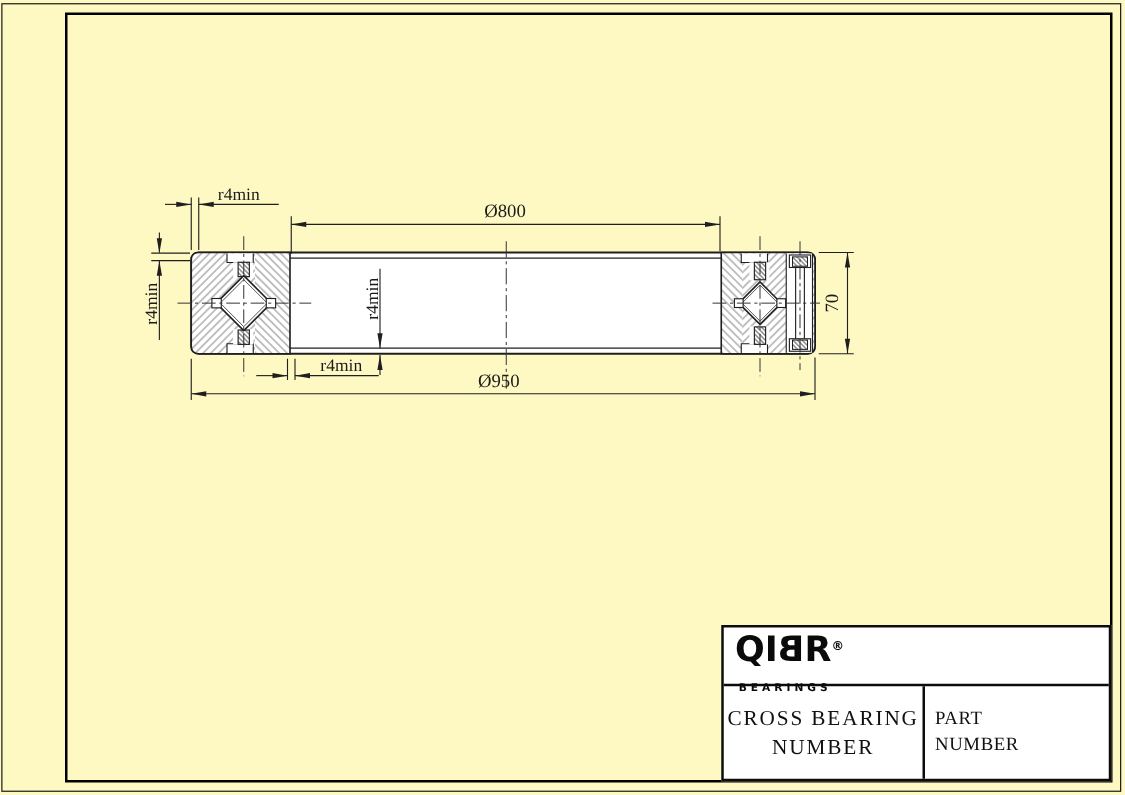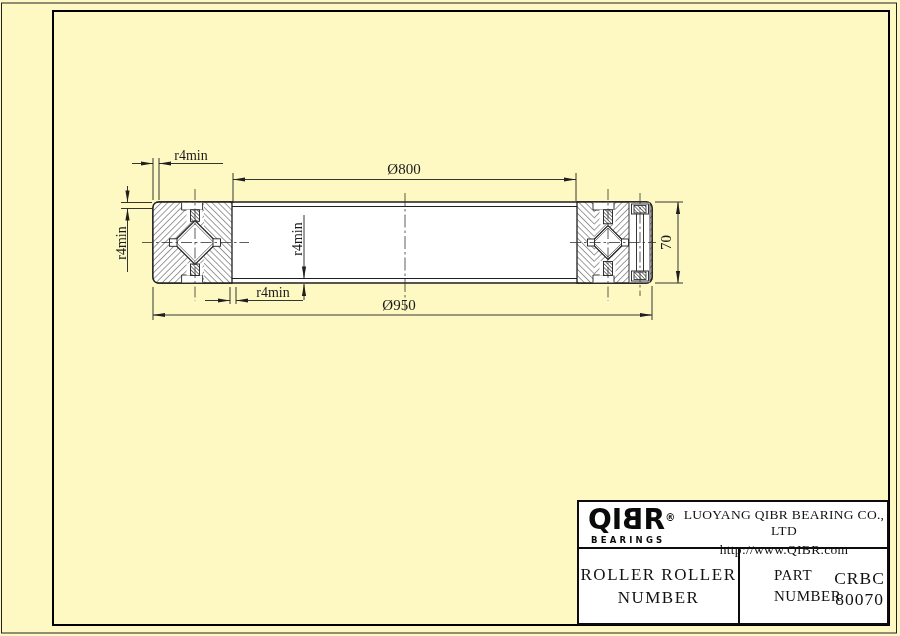--- a/index.html
+++ b/index.html
@@ -14,29 +14,29 @@
   .title-block{position:absolute;left:577px;top:500px;width:312px;height:125px;
                border:2px solid #0c0c0c;box-sizing:border-box;background:#fff;}
   .tb-row1{display:flex;height:47px;border-bottom:2px solid #0c0c0c;box-sizing:border-box;}
   .tb-logo{width:102px;padding:4px 0 0 9px;box-sizing:border-box;}
   .tb-logo-word{font-family:"DejaVu Sans",sans-serif;font-weight:900;font-size:28px;
                 line-height:28px;letter-spacing:0px;color:#0a0a0a;white-space:nowrap;}
   .flipB{display:inline-block;transform:scaleX(-1);}
   .tb-reg{font-family:"DejaVu Sans",sans-serif;font-size:10px;font-weight:700;
           vertical-align:top;position:relative;top:-2px;}
   .tb-tagline{font-family:"DejaVu Sans",sans-serif;font-weight:700;font-size:8.5px;
-              letter-spacing:3.2px;margin-top:1px;margin-left:3px;color:#0a0a0a;}
+              letter-spacing:3.2px;margin-top:12px;margin-left:3px;color:#0a0a0a;}
   .tb-company{flex:1;text-align:center;padding-top:5px;}
   .tb-company-line1{font-size:13.5px;letter-spacing:0.3px;line-height:16px;}
   .tb-company-line2{font-size:13.5px;letter-spacing:0.3px;line-height:16px;margin-top:3px;}
   .tb-row2{display:flex;height:74px;}
   .tb-product{width:161px;border-right:2px solid #0c0c0c;box-sizing:border-box;
               display:flex;flex-direction:column;justify-content:center;align-items:center;}
   .tb-product div{font-size:17px;letter-spacing:1.5px;line-height:23px;}
-  .tb-part{flex:1;display:flex;align-items:center;padding-left:26px;}
+  .tb-part{flex:1;display:flex;align-items:center;}
   .tb-part-label{padding-left:8px;width:58px;}
   .tb-part-label div{font-size:15px;line-height:21px;letter-spacing:0.5px;}
   .tb-part-number{flex:1;text-align:center;font-size:17.5px;letter-spacing:1px;
                   padding-top:6px;}
 </style>
 </head>
 <body>
 
 <div class="page">
 
@@ -198,33 +198,28 @@
     </g>
   </g>
 </svg>
 
 <div class="title-block">
   <div class="tb-row1">
     <div class="tb-logo">
       <div class="tb-logo-word"><span>QI</span><span class="flipB">B</span><span>R</span><span class="tb-reg">®</span></div>
       <div class="tb-tagline">BEARINGS</div>
     </div>
-    <div class="tb-company">
-      <div class="tb-company-line1">LUOYANG QIBR BEARING CO., LTD</div>
-      <div class="tb-company-line2">http://www.QIBR.com</div>
-    </div>
   </div>
   <div class="tb-row2">
     <div class="tb-product">
-      <div>ROLLER ROLLER</div>
+      <div>CROSS BEARING</div>
       <div>NUMBER</div>
     </div>
     <div class="tb-part">
       <div class="tb-part-label">
         <div>PART</div>
         <div>NUMBER</div>
       </div>
-      <div class="tb-part-number">CRBC 80070</div>
     </div>
   </div>
 </div>
 
 </div>
 
 </body></html>

